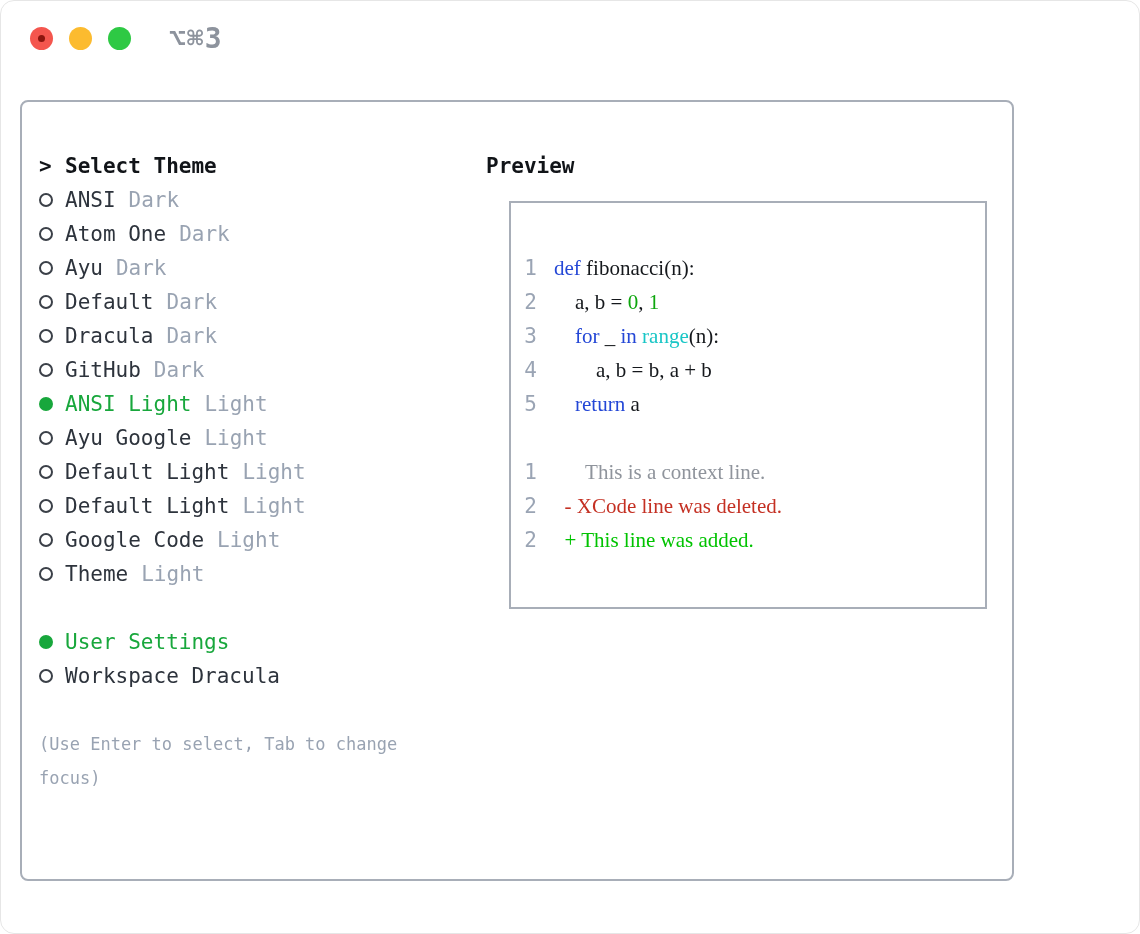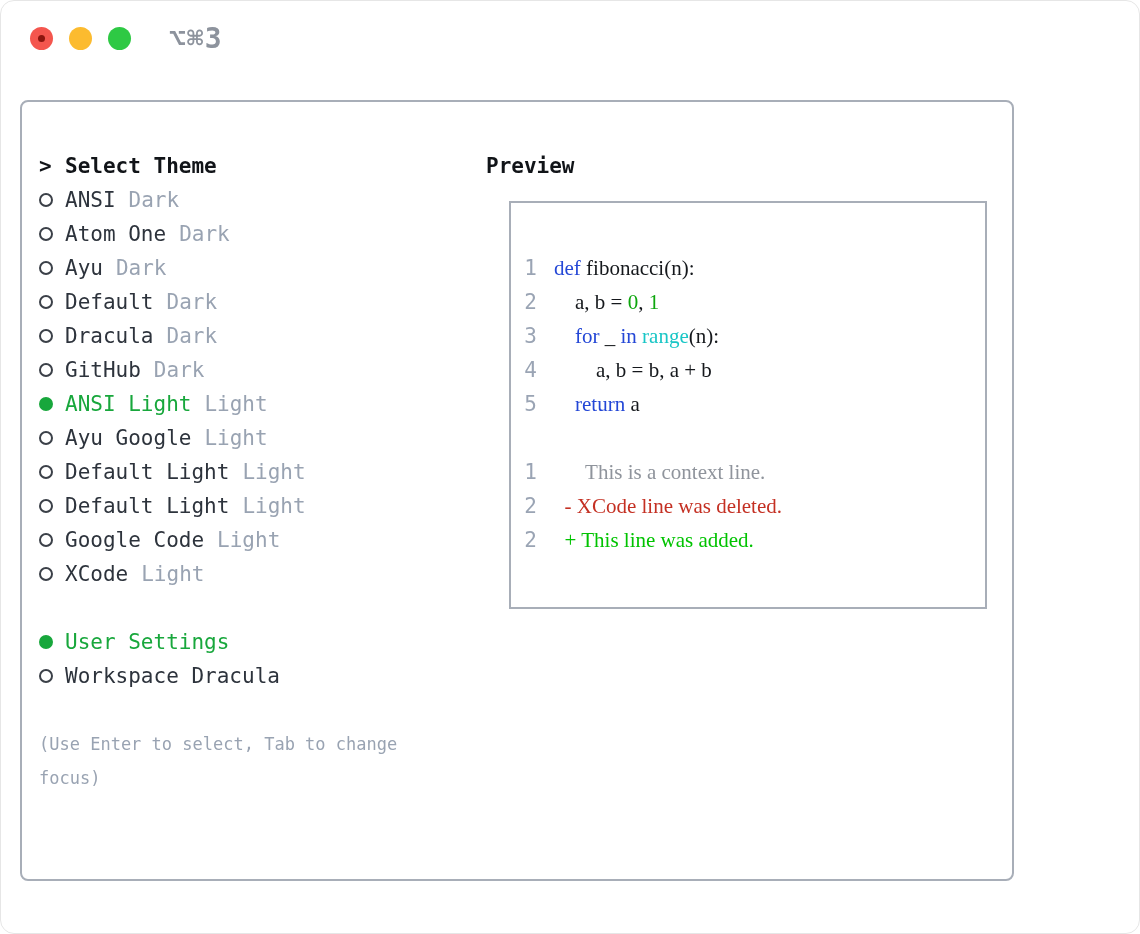--- a/index.html
+++ b/index.html
@@ -153,21 +153,21 @@
               <span class="bullet"></span>
             </span>
     <span class="name">Google Code</span>
     <span class="variant">Light</span>
   </div>
 
   <div class="row option">
     <span class="bullet-col">
               <span class="bullet"></span>
             </span>
-    <span class="name">XCode</span>
+    <span class="name">Theme</span>
     <span class="variant">Light</span>
   </div>
 </div>
 
       <div class="spacer"></div>
 
 
       <div id="apply-list">
   <div class="row option sel">
     <span class="bullet-col">

